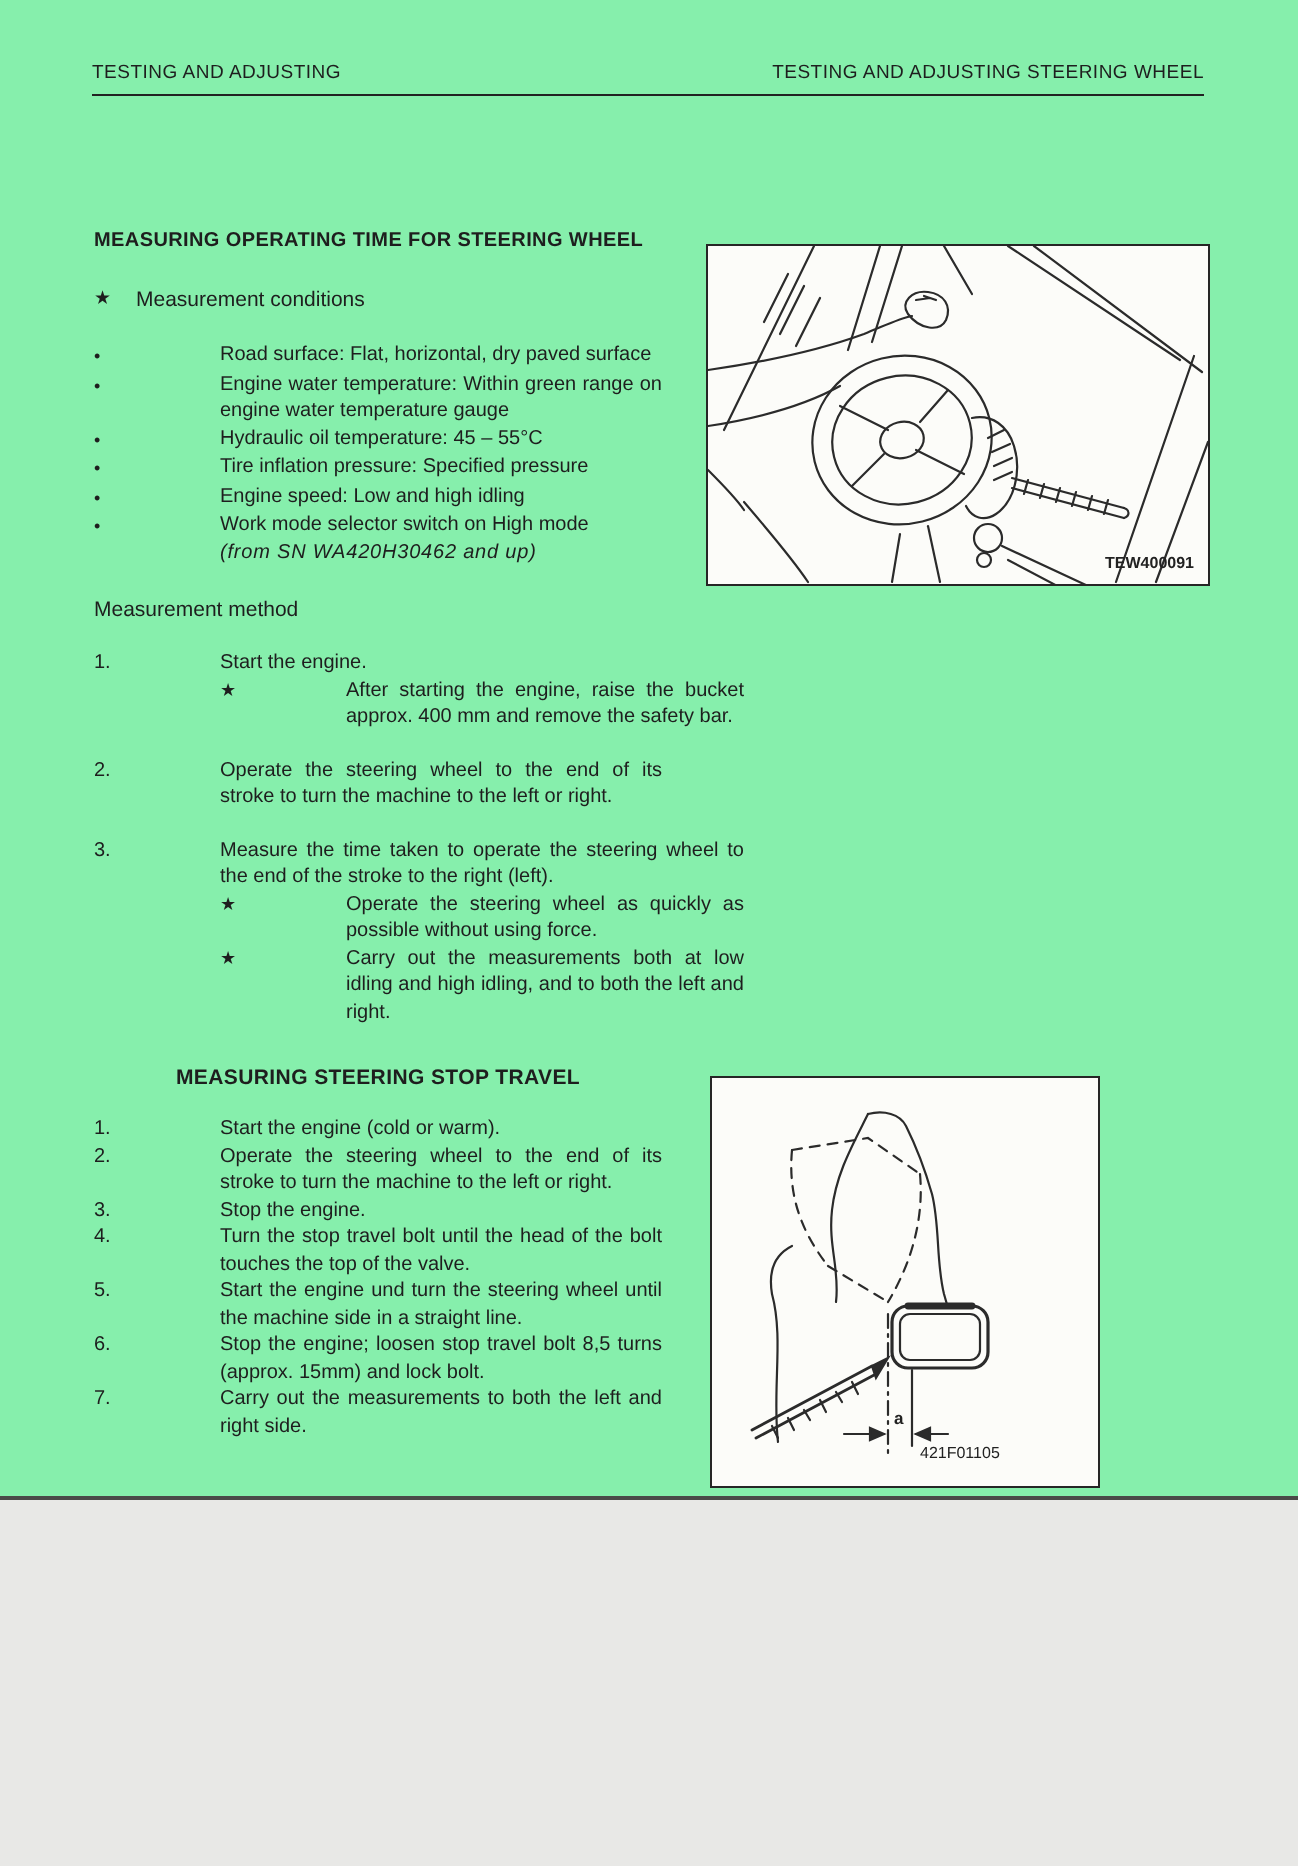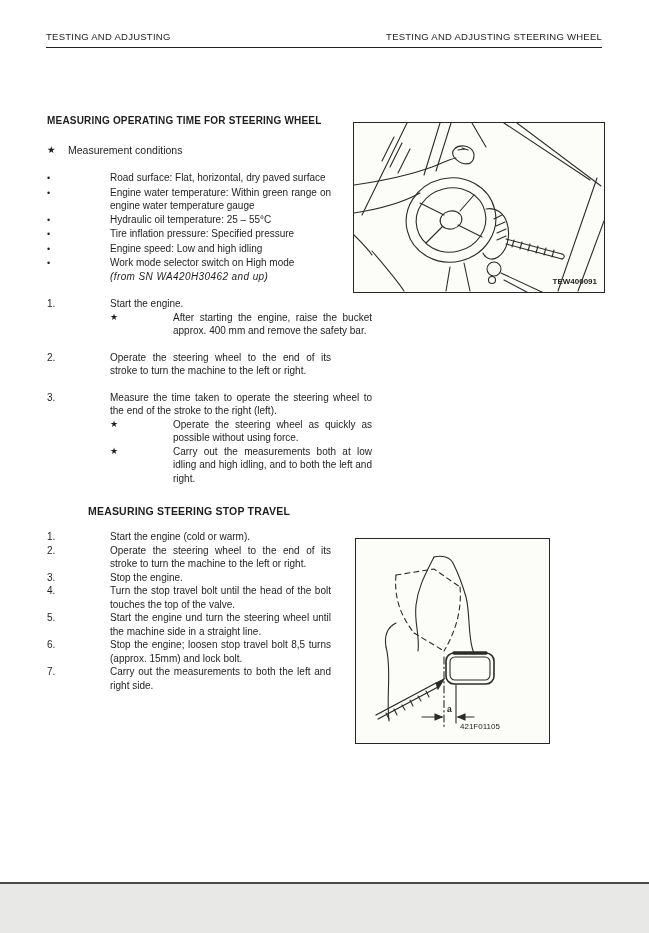--- a/index.html
+++ b/index.html
@@ -1,19 +1,19 @@
 <!DOCTYPE html>
 <html><head>
 <meta charset="utf-8">
 <style>
   html,body{margin:0;padding:0;background:#e8e8e6;}
   .page{
     position:relative;
-    width:649px;height:884px;
-    background:#ffffff;
+    width:649px;height:750px;
+    background:#86efac;
     font-family:"Liberation Sans","DejaVu Sans",sans-serif;
     color:#1e1e1e;
     overflow:hidden;
     margin:0 auto;
   }
   
   .hdr{
     position:absolute;left:46px;top:31px;width:556px;
     display:flex;justify-content:space-between;
     font-size:9.5px;letter-spacing:.25px;
@@ -76,39 +76,40 @@
       <div class="li">
         <span class="mk b">•</span>
         <span class="tx">Road surface: Flat, horizontal, dry paved surface</span>
       </div>
       <div class="li">
         <span class="mk b">•</span>
         <span class="tx">Engine water temperature: Within green range on engine water temperature gauge</span>
       </div>
       <div class="li">
         <span class="mk b">•</span>
-        <span class="tx">Hydraulic oil temperature: 25 – 55°C</span>
+        <span class="tx">Hydraulic oil temperature: 45 – 55°C</span>
       </div>
       <div class="li">
         <span class="mk b">•</span>
         <span class="tx">Tire inflation pressure: Specified pressure</span>
       </div>
       <div class="li">
         <span class="mk b">•</span>
         <span class="tx">Engine speed: Low and high idling</span>
       </div>
       <div class="li">
         <span class="mk b">•</span>
         <span class="tx">
           <span>Work mode selector switch on High mode</span>
           <span class="note" style="display:block">(from SN WA420H30462 and up)</span>
         </span>
       </div>
     </div>
 
+    <div class="methodhead">Measurement method</div>
 
     <div class="steps gapped">
       <div class="li">
         <span class="mk">1.</span>
         <div class="tx">
           <span>Start the engine.</span>
           <div class="sub">
             <span class="mk">★</span>
             <span class="tx">After starting the engine, raise the bucket approx. 400 mm and remove the safety bar.</span>
           </div>

